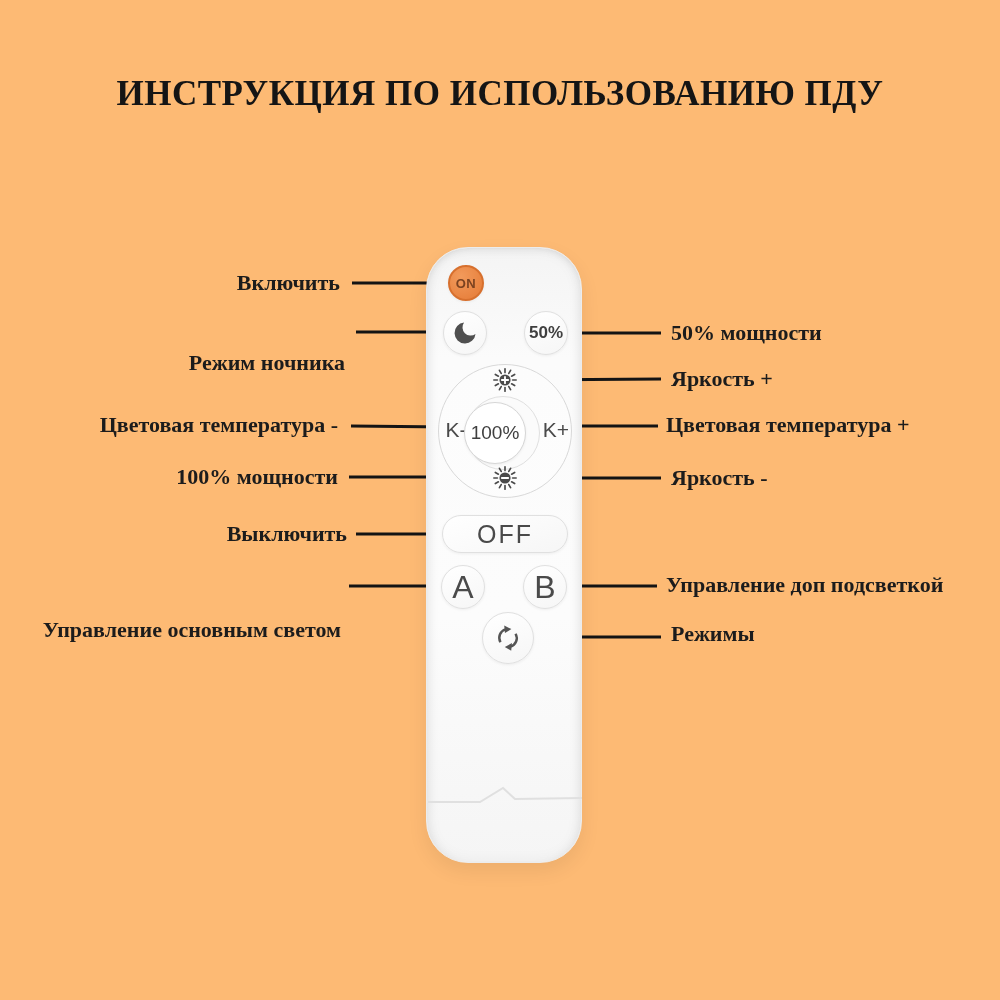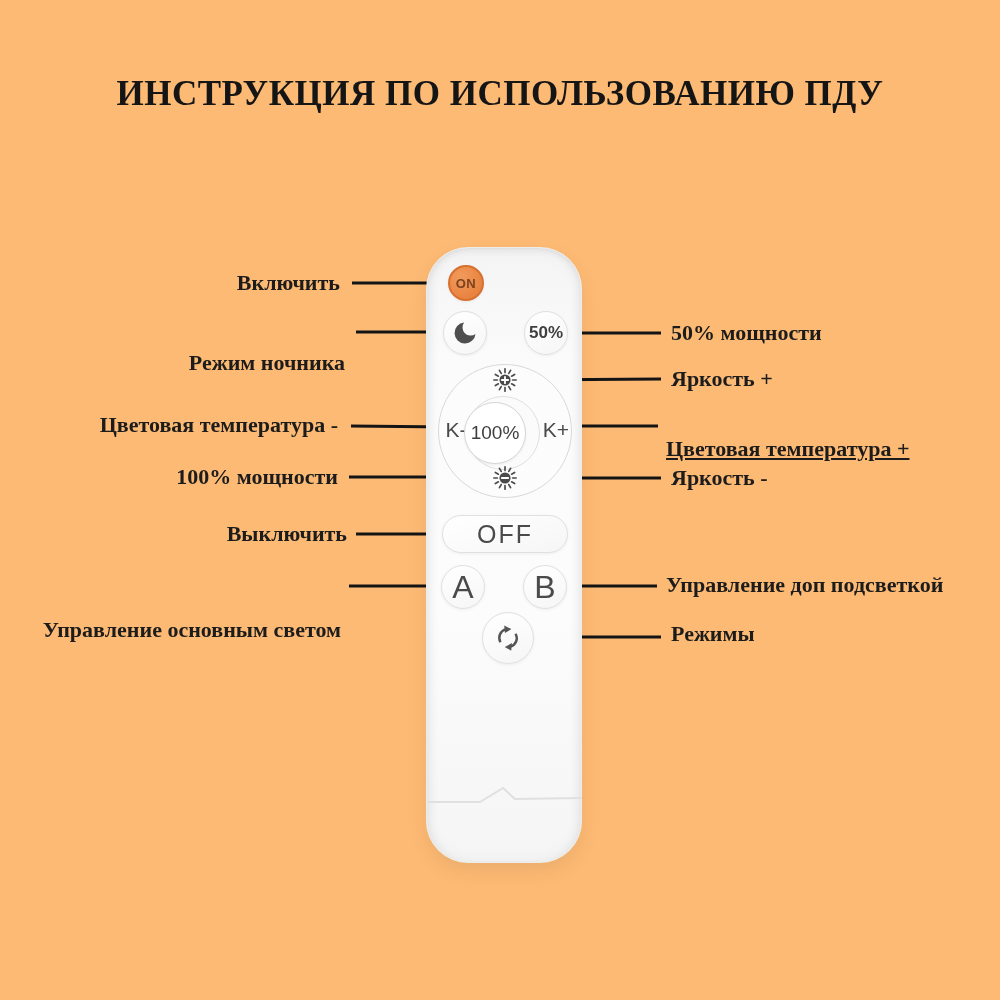--- a/index.html
+++ b/index.html
@@ -171,18 +171,18 @@
 
   <div class="label" style="right:660px;top:270px;">Включить</div>
   <div class="label" style="right:655px;top:302px;margin-top:48px;">Режим ночника</div>
   <div class="label" style="right:662px;top:412px;margin-left:28px;">Цветовая температура -</div>
   <div class="label" style="right:662px;top:464px;">100% мощности</div>
   <div class="label" style="right:653px;top:521px;">Выключить</div>
   <div class="label" style="right:659px;top:572px;margin-top:45px;">Управление основным светом</div>
 
   <div class="label" style="left:671px;top:320px;">50% мощности</div>
   <div class="label" style="left:671px;top:366px;">Яркость +</div>
-  <div class="label" style="left:666px;top:436px;text-decoration:underline;">Цветовая температура +</div>
+  <div class="label" style="left:666px;top:412px;">Цветовая температура +</div>
   <div class="label" style="left:671px;top:465px;">Яркость -</div>
   <div class="label" style="left:666px;top:572px;text-align:right;">Управление доп подсветкой</div>
   <div class="label" style="left:671px;top:621px;">Режимы</div>
 
 </div>
 
 </body></html>

